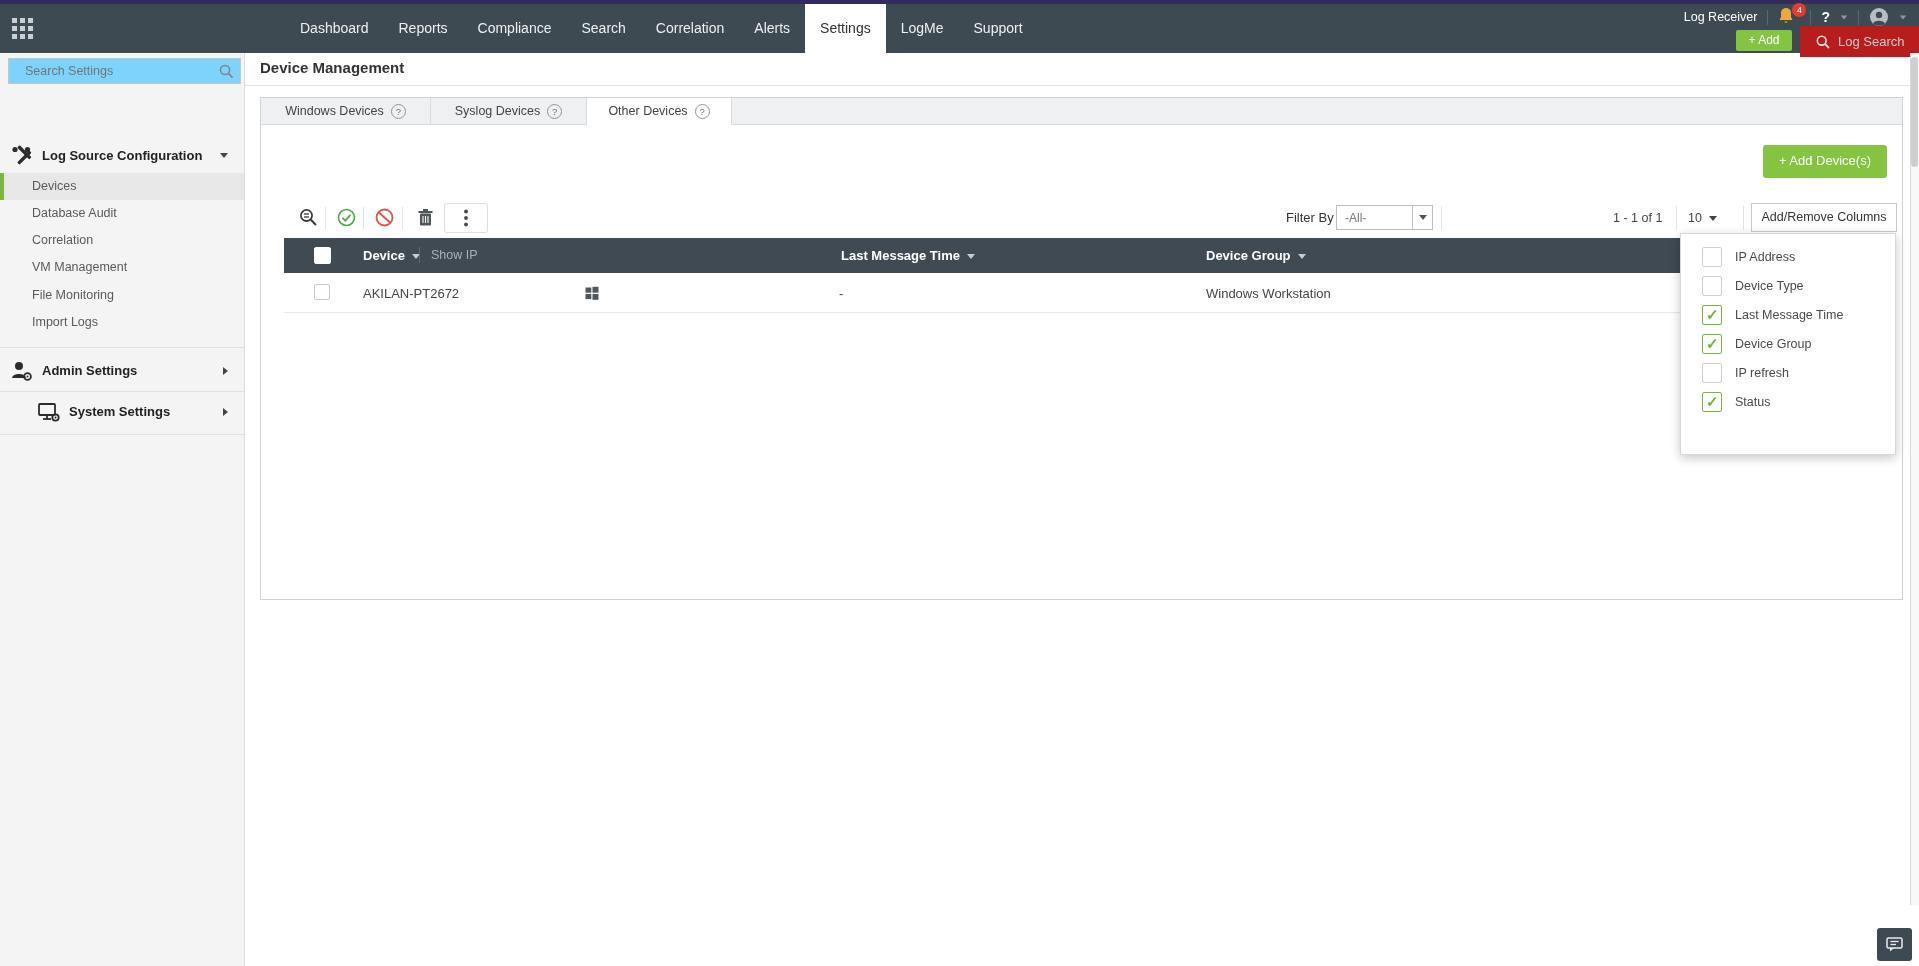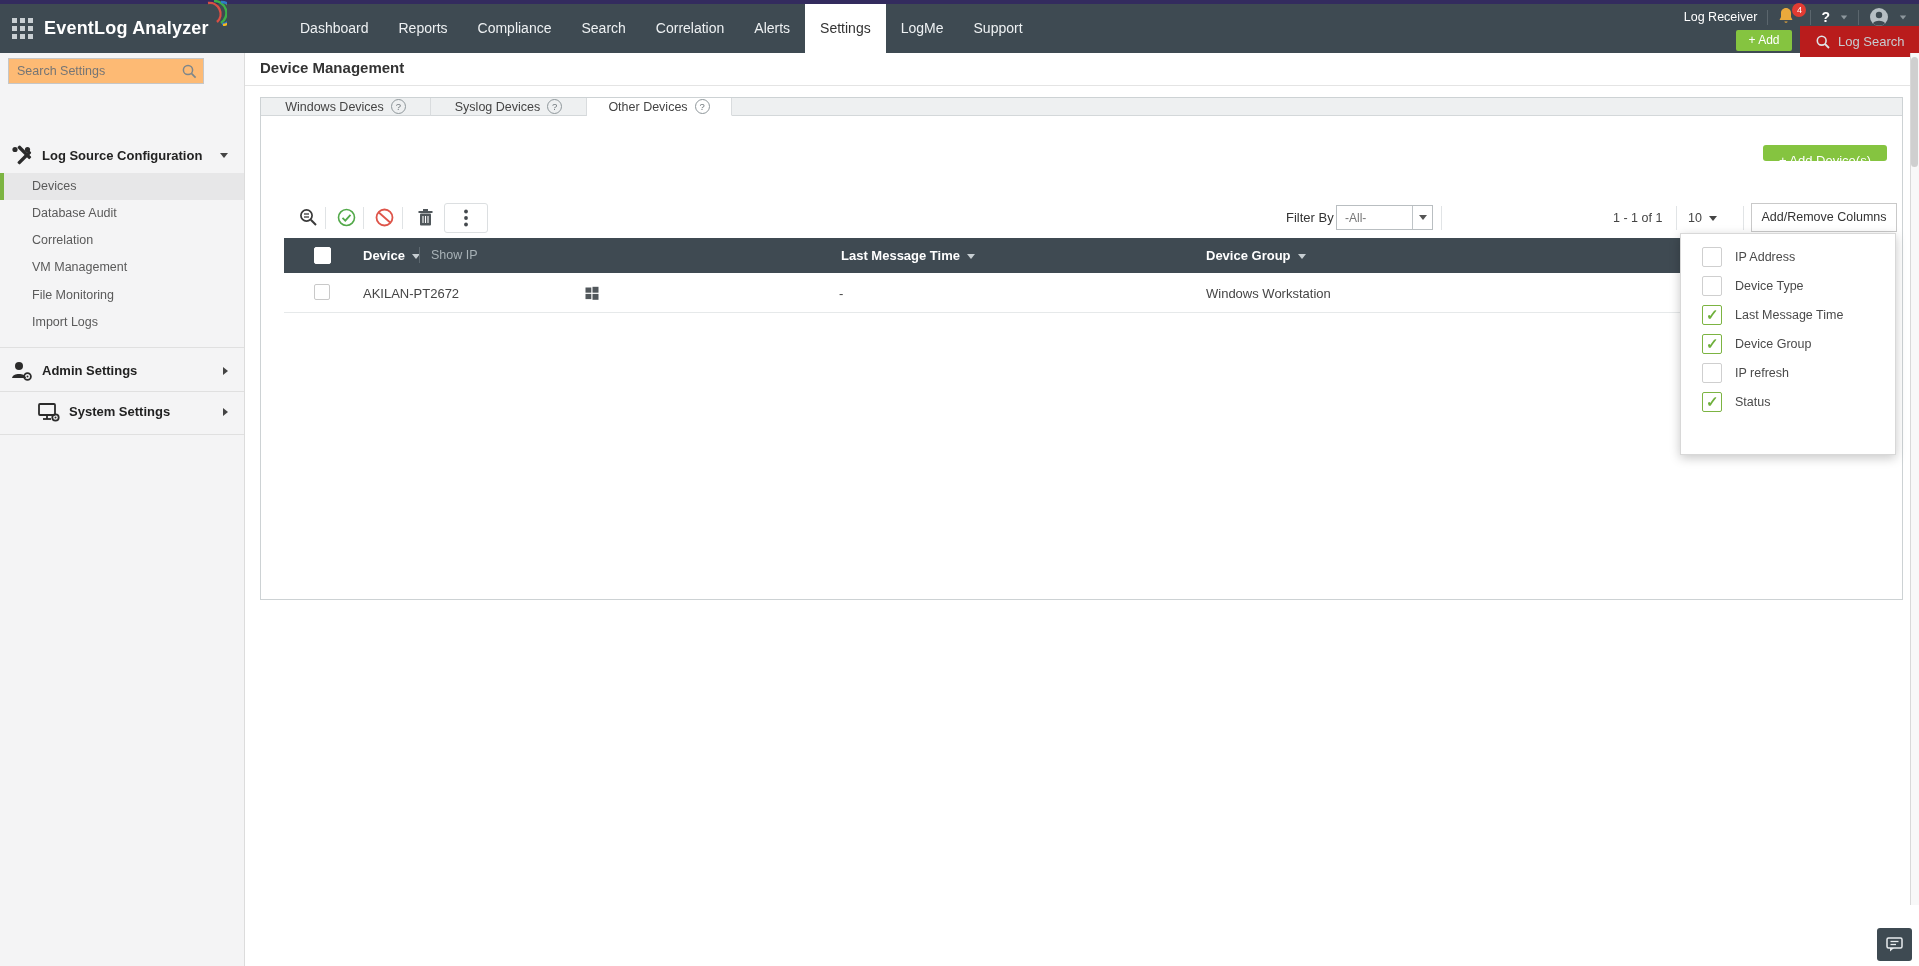--- a/index.html
+++ b/index.html
@@ -31,47 +31,47 @@
                  border-left:5px solid currentColor; display:inline-block; }
   .help-q { font-size:14px; font-weight:bold; color:#fff; cursor:pointer; }
   .small-caret { color:#8d979d; transform:scale(.8); }
   .add-btn { position:absolute; top:26px; left:1736px; width:56px; height:21px; background:#85c440; color:#fff;
              font-size:12px; border-radius:2px; text-align:center; line-height:21px; cursor:pointer; }
   .log-search { position:absolute; top:22px; left:1800px; right:0; height:31px; background:#b91c1c;
                 display:flex; align-items:center; gap:8px; padding-left:16px; color:#c6cdd1; font-size:13px; cursor:pointer; }
 
   
   .sidebar { position:absolute; left:0; top:53px; width:245px; bottom:0; background:#f4f4f5; border-right:1px solid #dcdcdc; }
-  .search-wrap { position:absolute; top:5px; left:8px; width:196px; height:26px; background:#fdba74; border:1px solid #c6c6c6; }
+  .search-wrap { position:absolute; top:5px; left:8px; width:233px; height:26px; background:#7dd3fc; border:1px solid #c6c6c6;padding-left:8px; }
   .search-wrap input { width:100%; height:100%; border:0; outline:none; background:transparent;
                        padding:0 28px 0 8px; font-size:12.5px; color:#555; font-family:inherit; }
   .search-wrap svg { position:absolute; right:6px; top:5px; }
   .side-section { position:absolute; top:88px; left:0; right:0; height:30px; cursor:pointer; }
   .side-section .lbl, .side-group .lbl { position:absolute; left:42px; top:7px; font-size:13px; font-weight:bold; color:#222; }
   .side-section svg, .side-group svg { position:absolute; left:10px; top:3px; }
   .sec-caret { position:absolute; right:16px; top:12px; color:#444; }
   .side-item { position:absolute; left:0; right:0; height:27px; line-height:27px; padding-left:32px;
                font-size:12.5px; color:#5a5a5a; cursor:pointer; }
   .side-item.selected { background:#e7e7e8; border-left:4px solid #7cb442; padding-left:28px; }
   .side-div { position:absolute; left:0; right:0; height:1px; background:#e0e0e0; }
   .side-group { position:absolute; left:0; right:0; height:30px; cursor:pointer; }
   .grp-caret { position:absolute; right:16px; top:11px; color:#444; }
 
   
   .page-title { position:absolute; left:260px; top:59px; font-size:15px; font-weight:bold; color:#333; }
   .title-rule { position:absolute; left:245px; right:9px; top:85px; height:1px; background:#e4e4e4; }
   .panel { position:absolute; left:260px; top:97px; width:1643px; height:503px; border:1px solid #cdd2d4; background:#fff; }
-  .tabstrip { position:absolute; left:0; top:0; right:0; height:18px; display:flex; }
+  .tabstrip { position:absolute; left:0; top:0; right:0; height:27px; display:flex; }
   .tab { display:flex; align-items:center; justify-content:center; gap:7px; font-size:12.5px; color:#444;
          background:#eef0f1; border-right:1px solid #d9dcde; border-bottom:1px solid #d4d8da; cursor:pointer; }
   .tab.active { background:#fff; border-bottom:1px solid #fff; }
   .tab-filler { flex:1; background:#eef0f1; border-bottom:1px solid #d4d8da; }
   .qm { width:15px; height:15px; border:1px solid #8f979b; border-radius:50%; font-size:9.5px; color:#6d757a;
         display:flex; align-items:center; justify-content:center; cursor:pointer; }
-  .add-device-btn { position:absolute; top:47px; right:15px; height:16px; padding:0 16px; background:#85c440;
+  .add-device-btn { position:absolute; top:47px; right:15px; height:33px; padding:0 16px; background:#85c440;
                     color:#fff; font-size:13px; border-radius:3px; line-height:31px; cursor:pointer; }
 
   .toolbar { position:absolute; left:0; right:0; top:105px; height:30px; }
   .tool-ic { position:absolute; top:5px; cursor:pointer; }
   .tool-sep { position:absolute; top:4px; width:1px; height:22px; background:#e0e3e5; }
   .kebab-box { position:absolute; left:183px; top:0; width:44px; height:30px; border:1px solid #dcdfe1;
                border-radius:3px; display:flex; align-items:center; justify-content:center; cursor:pointer; }
   .filter-lbl { position:absolute; left:1025px; top:7px; font-size:13px; color:#333; }
   .filter-select { position:absolute; left:1075px; top:2px; width:97px; height:25px; border:1px solid #b9bec1;
                    background:#fff; cursor:pointer; }
@@ -126,28 +126,20 @@
     <div class="grid-icon">
       <i></i>
         <i></i>
         <i></i>
         <i></i>
         <i></i>
         <i></i>
         <i></i>
         <i></i>
         <i></i>
-    </div>
-    <div class="logo">
-      <span>EventLog Analyzer</span><svg class="logo-arc" width="22" height="26" viewBox="0 0 22 26">
-        <path d="M3,3 A11,11 0 0 1 12,22" fill="none" stroke="#d94f44" stroke-width="2.4"></path>
-        <path d="M7,1 A12,12 0 0 1 14,23" fill="none" stroke="#3daf49" stroke-width="2.4" transform="translate(2,0)"></path>
-        <path d="M12,2 A11,11 0 0 1 13,24" fill="none" stroke="#2f7bc4" stroke-width="2.4" transform="translate(4,0)"></path>
-        <path d="M16,4 A11,11 0 0 1 12,25" fill="none" stroke="#f5b81c" stroke-width="2.4" transform="translate(6,0)"></path>
-      </svg>
     </div>
     <div class="nav-menu">
       <div class="nav-item">Dashboard</div>
       <div class="nav-item">Reports</div>
       <div class="nav-item">Compliance</div>
       <div class="nav-item">Search</div>
       <div class="nav-item">Correlation</div>
       <div class="nav-item">Alerts</div>
       <div class="nav-item active">Settings</div>
       <div class="nav-item">LogMe</div>

